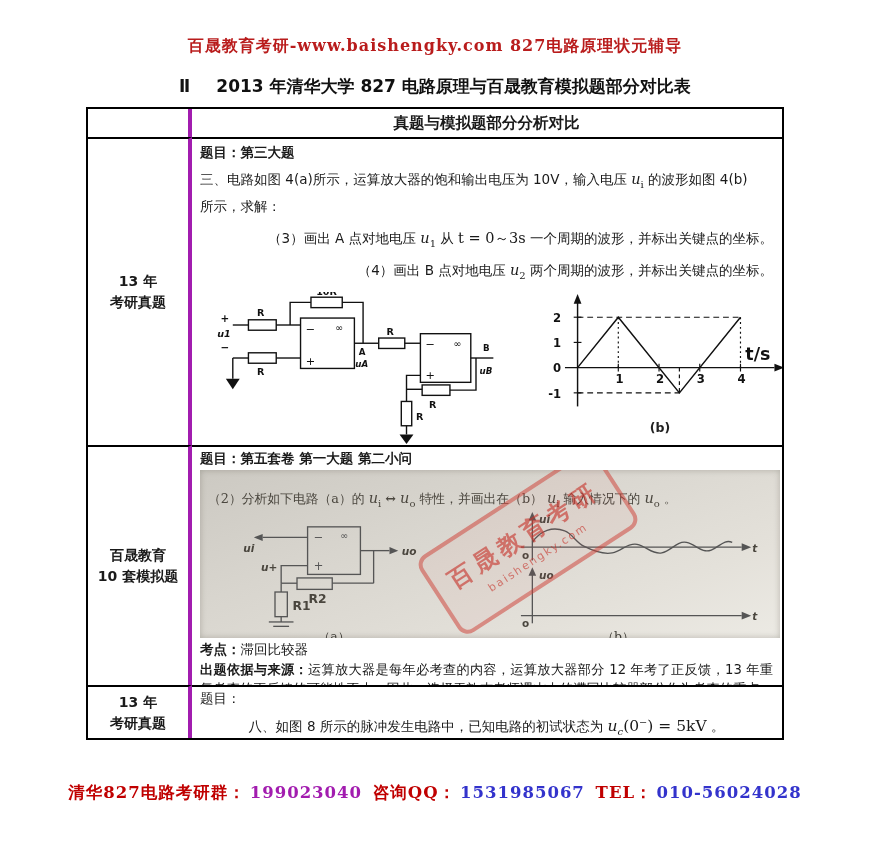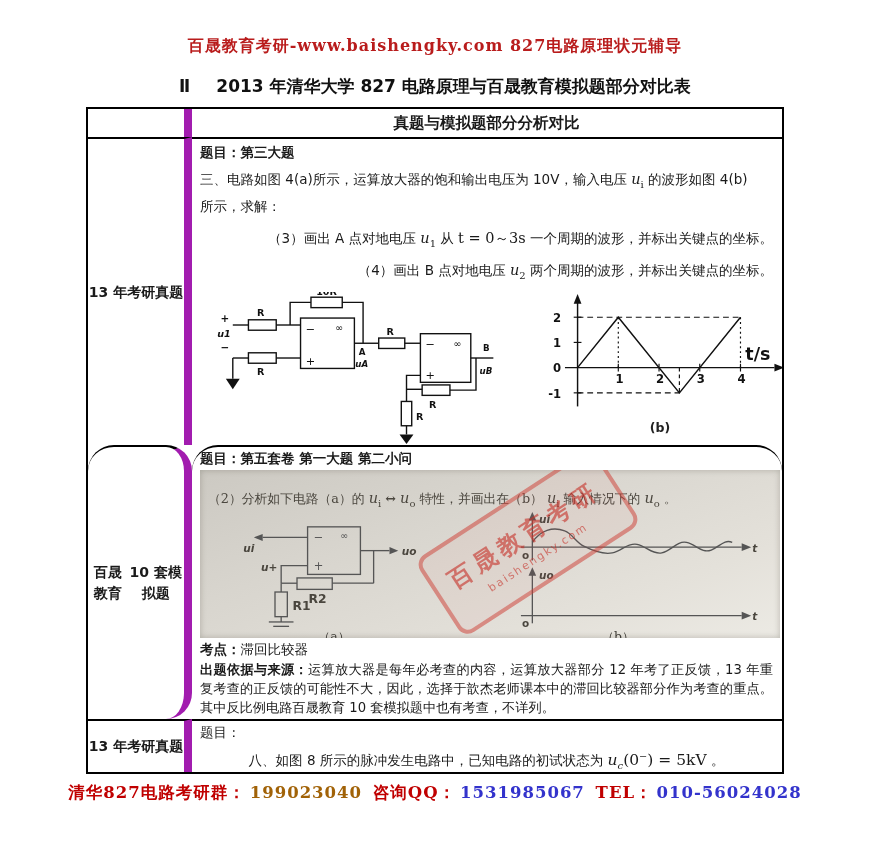--- a/index.html
+++ b/index.html
@@ -22,28 +22,28 @@
 
   .comp-table {
     position:absolute; left:86px; top:107px; width:698px;
     border:2px solid #000; display:grid;
     grid-template-columns:104px 1fr;
   }
   .cl, .cr { border-top:2px solid #000; }
   .row-head .cl, .row-head .cr { border-top:none; }
   .tbl-row { display:contents; }
   .cl {
-    border-right:8px solid #a21caf;
-    display:flex; flex-direction:row; justify-content:center; align-items:center;
+    border-right:4px solid #a21caf;
+    display:flex; flex-direction:column; justify-content:center; align-items:center;
     font-weight:bold; font-size:14px; line-height:1.5; text-align:center;
   }
   .cr { padding:3px 9px 2px 8px; font-size:13.5px; overflow:hidden; }
   .h-head { height:28px; }
   .h-r1 { height:308px; }
-  .h-r2 { height:274px;border-radius:26px; }
+  .h-r2 { height:240px; }
   .h-r3 { height:53px; }
   .table-title {
     display:flex; align-items:center; justify-content:center;
     font-weight:bold; font-size:15.5px;
   }
   .topic { font-weight:bold; margin:2px 0 4px 0; }
   .b { font-weight:bold; }
   .mvar { font-family:"DejaVu Serif","Liberation Serif",serif; font-style:italic; font-size:14.5px; }
   .mvar sub { font-size:10px; font-style:normal; }
   .mathrun { font-family:"DejaVu Serif","Liberation Serif",serif; font-size:14.5px; }
@@ -341,16 +341,16 @@
       <div class="r3-body">
         <span>八、如图 8 所示的脉冲发生电路中，已知电路的初试状态为</span>
         <span class="r3-formula"><i><span>u</span><sub style="font-size:10px;"><span>c</span></sub></i><span>(0⁻) = 5kV</span></span>
         <span>。</span>
       </div>
     </div>
   </div>
 </div>
 
 <div class="footer">
-  <span style="color: rgb(192, 0, 0);">清华827电路考研群：</span><span style="color: #a16207;">199023040</span>
+  <span style="color: rgb(192, 0, 0);">清华827电路考研群：</span><span style="color: #a21caf;">199023040</span>
   <span style="color: rgb(192, 0, 0);">咨询QQ：</span><span style="color: rgb(51, 51, 204);">1531985067</span>
   <span style="color: rgb(192, 0, 0);">TEL：</span><span style="color: rgb(51, 51, 204);">010-56024028</span>
 </div>
 
 </body></html>

